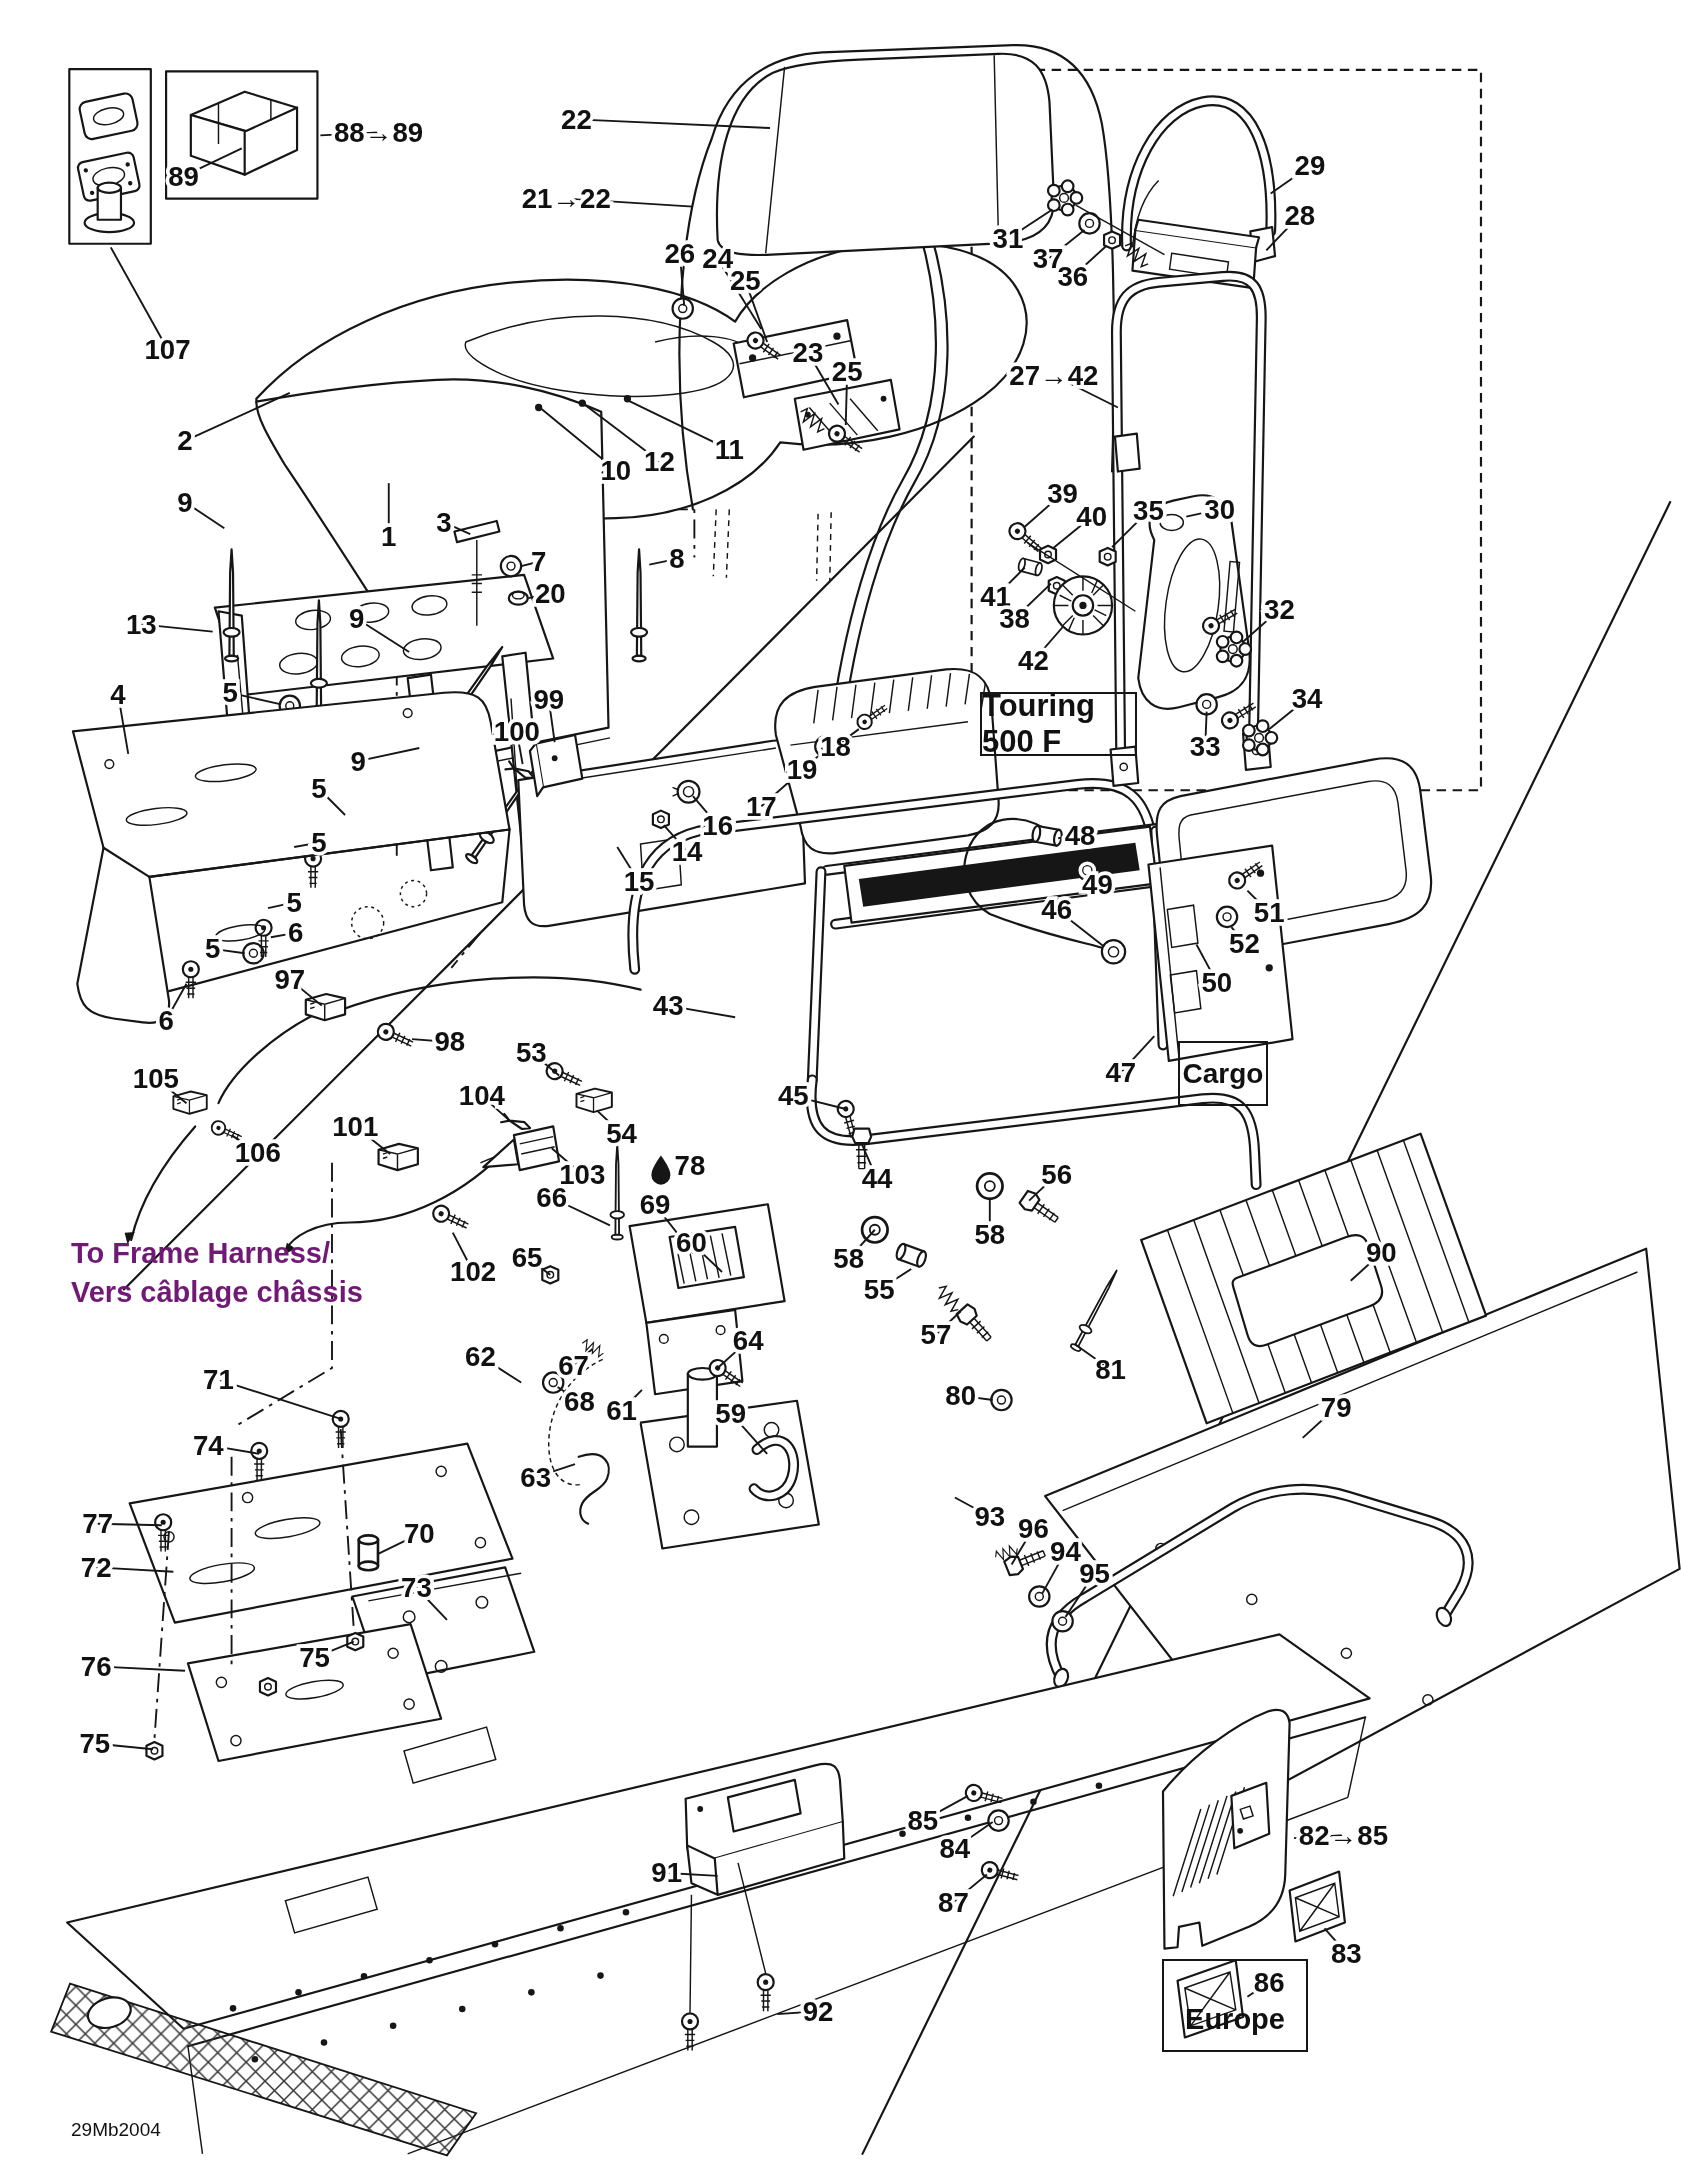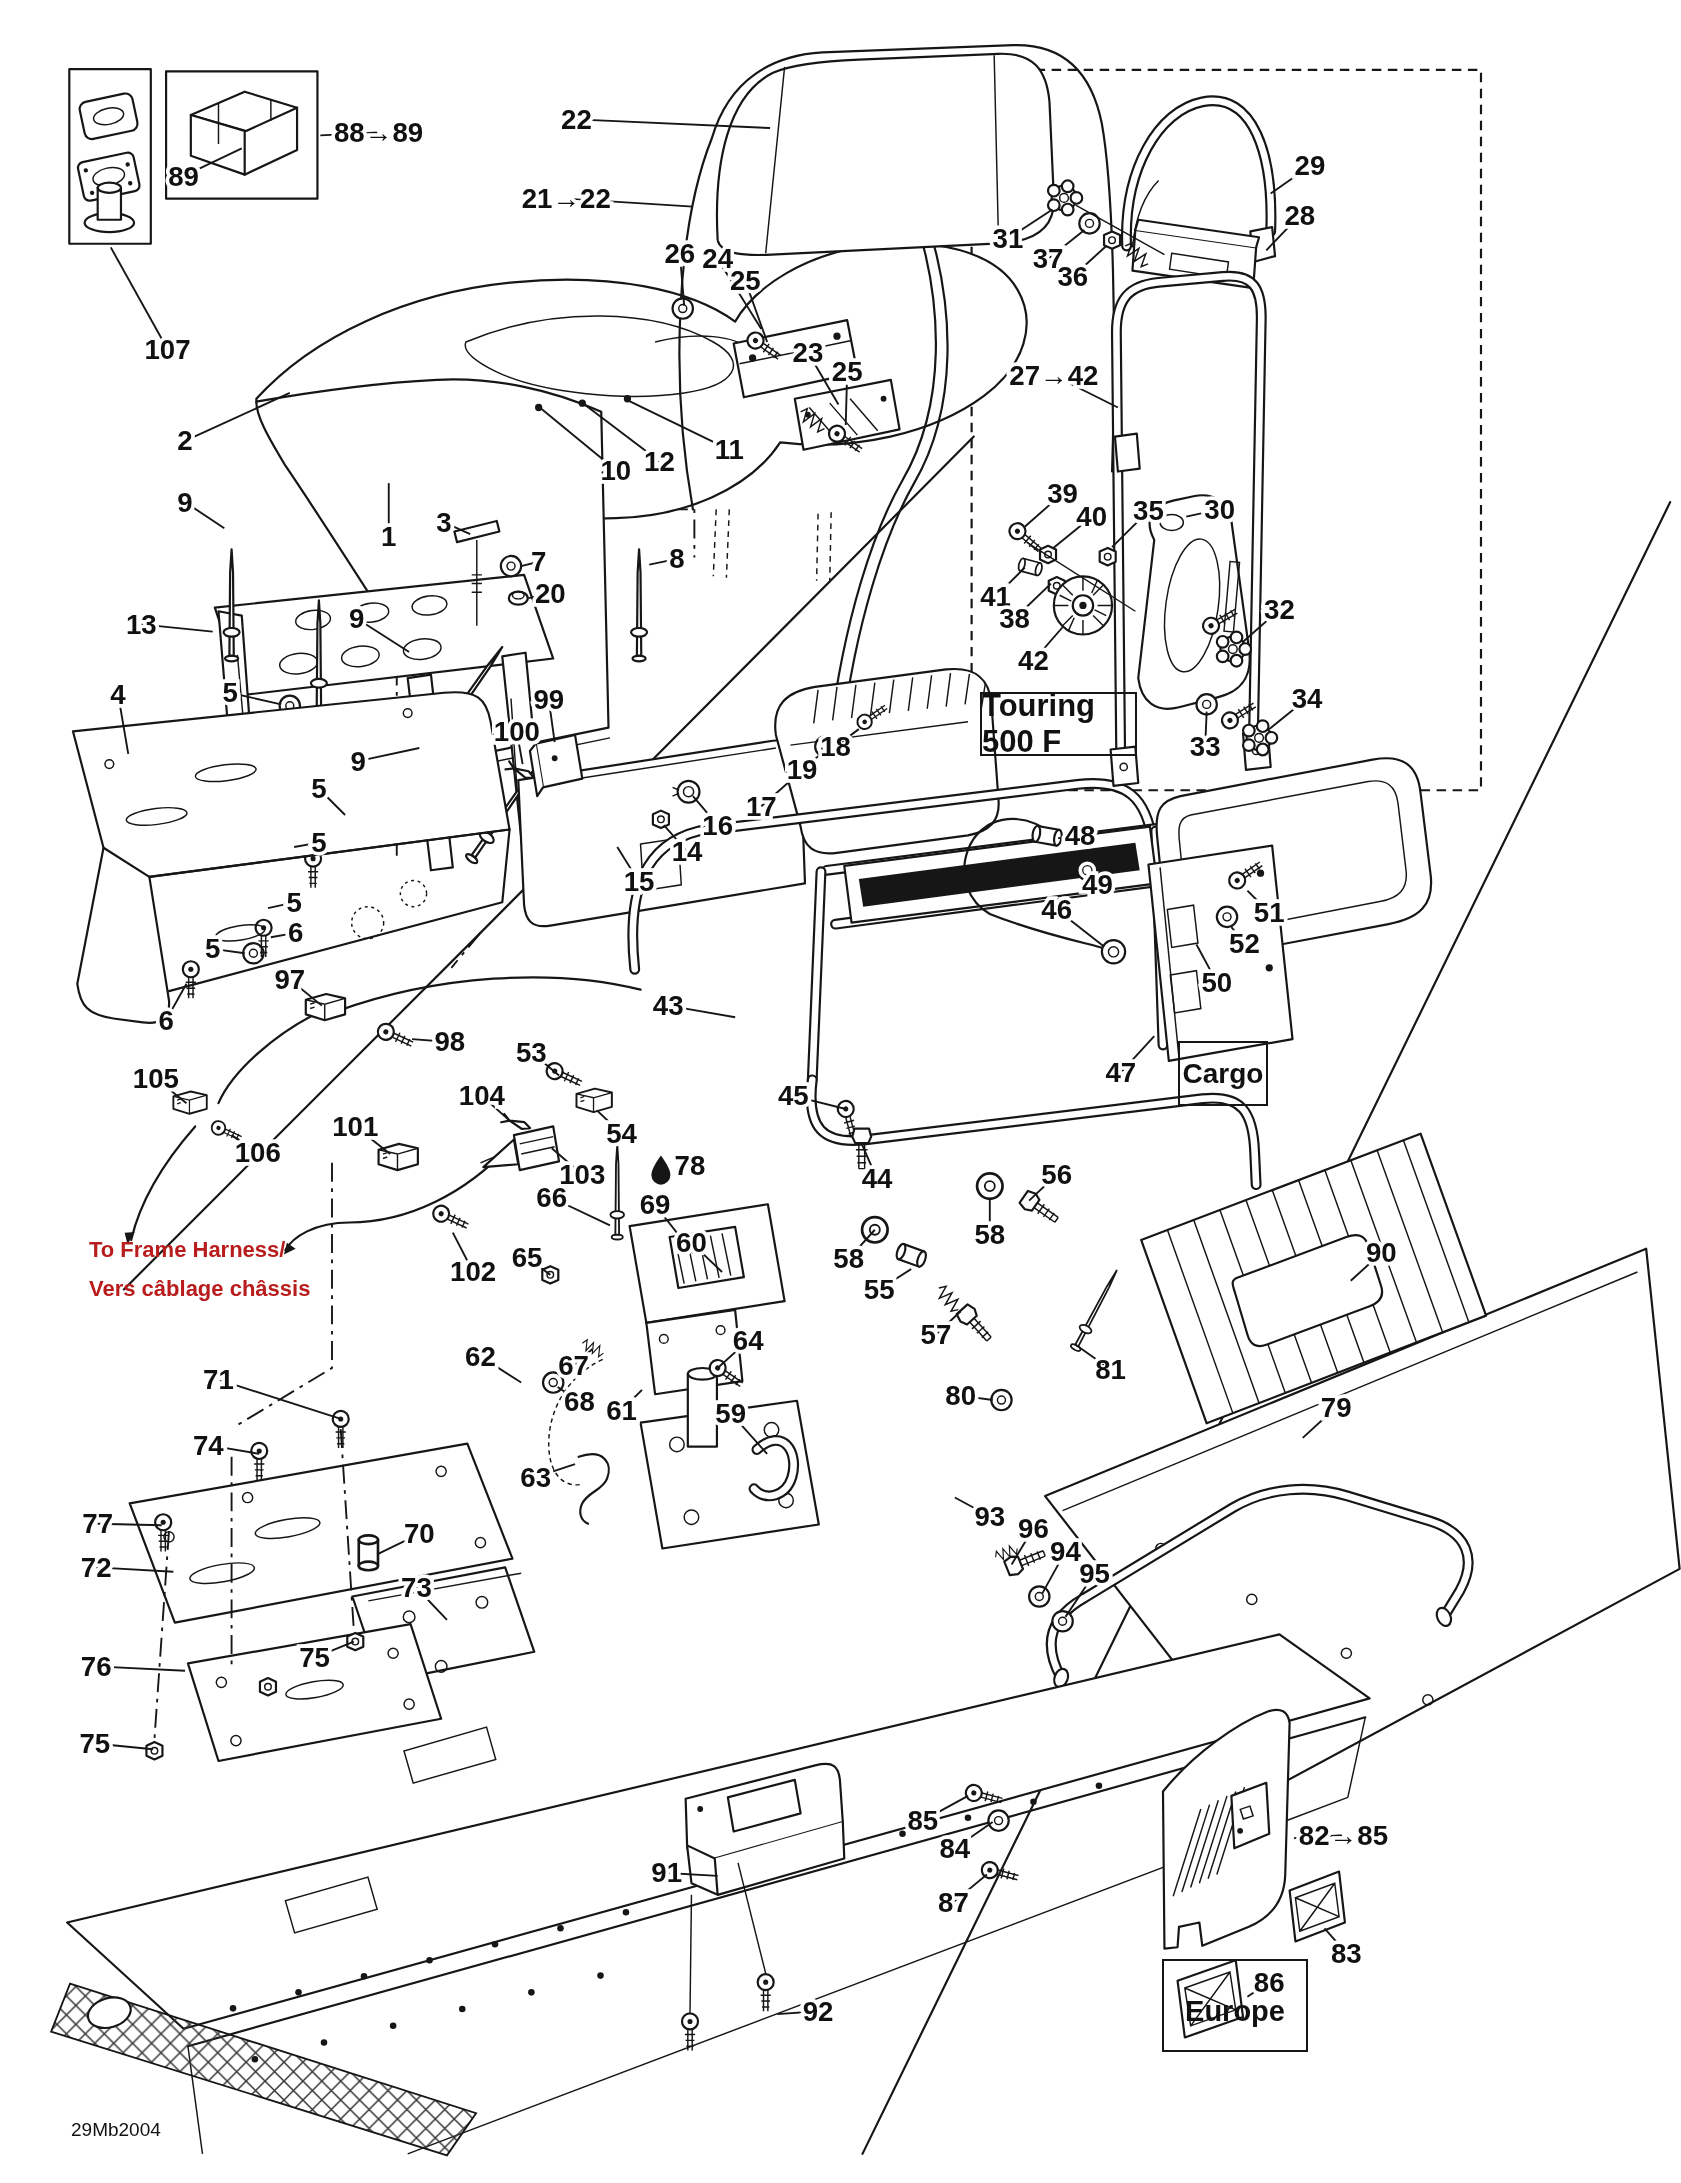--- a/index.html
+++ b/index.html
@@ -14,21 +14,21 @@
   .dash{stroke:#161616;stroke-width:2.6;fill:none;stroke-dasharray:26 9 5 9;}
   .dsh2{stroke:#161616;stroke-width:3;fill:none;stroke-dasharray:13 9;}
   .tubo{stroke:#161616;stroke-width:15;fill:none;stroke-linecap:round;stroke-linejoin:round;}
   .tubi{stroke:#fff;stroke-width:9;fill:none;stroke-linecap:round;stroke-linejoin:round;}
   
   .leader{stroke:#161616;stroke-width:2.6;fill:none;}
   .callout{font:700 38px "Liberation Sans",sans-serif;fill:#111;paint-order:stroke;stroke:#fff;stroke-width:10;text-anchor:middle;}
   
   .labelbox{position:absolute;border:2.2px solid #161616;display:flex;align-items:center;justify-content:center;
             font-weight:700;color:#111;background:#fff0;}
-  .note{position:absolute;color:#b91c1c;font-weight:700;font-size:22px;white-space:nowrap;margin-left:18px;}
+  .note{position:absolute;color:#701a75;font-weight:700;font-size:29px;white-space:nowrap;}
   .code{position:absolute;color:#111;font-size:19px;font-weight:400;}
 </style>
 </head>
 <body>
 
 <div id="stage">
 
 <svg id="art" width="1682" height="2183" viewBox="0 0 2311 3000">
   <defs>
     <pattern id="xh" width="26" height="26" patternUnits="userSpaceOnUse">
@@ -705,21 +705,21 @@
       <line x1="1850" y1="2684" x2="1820" y2="2650" class="leader"></line>
       <text x="1850" y="2697" class="callout">83</text>
       <line x1="1744" y1="2724" x2="1714" y2="2744" class="leader"></line>
       <text x="1744" y="2737" class="callout">86</text>
     </svg>
 
 <div class="labelbox" style="left:980px;top:692px;width:153px;height:60px;font-size:31px;">Touring 500 F</div>
 
 <div class="labelbox" style="left:1178px;top:1041px;width:86px;height:61px;font-size:28px;">Cargo</div>
 
-<div class="labelbox" style="left:1162px;top:1959px;width:146px;height:93px;font-size:29px;align-items:flex-end;padding-bottom:22px;box-sizing:border-box;">Europe</div>
+<div class="labelbox" style="left:1162px;top:1959px;width:146px;height:93px;font-size:29px;align-items:flex-end;padding-bottom:14px;box-sizing:border-box;">Europe</div>
 
 <div class="note" style="left:71px;top:1237px;">To Frame Harness/</div>
 <div class="note" style="left:71px;top:1276px;">Vers câblage châssis</div>
 
 <div class="code" style="left:71px;top:2087px;margin-top:32px;">29Mb2004</div>
 
 </div>
 
 
 </body></html>

